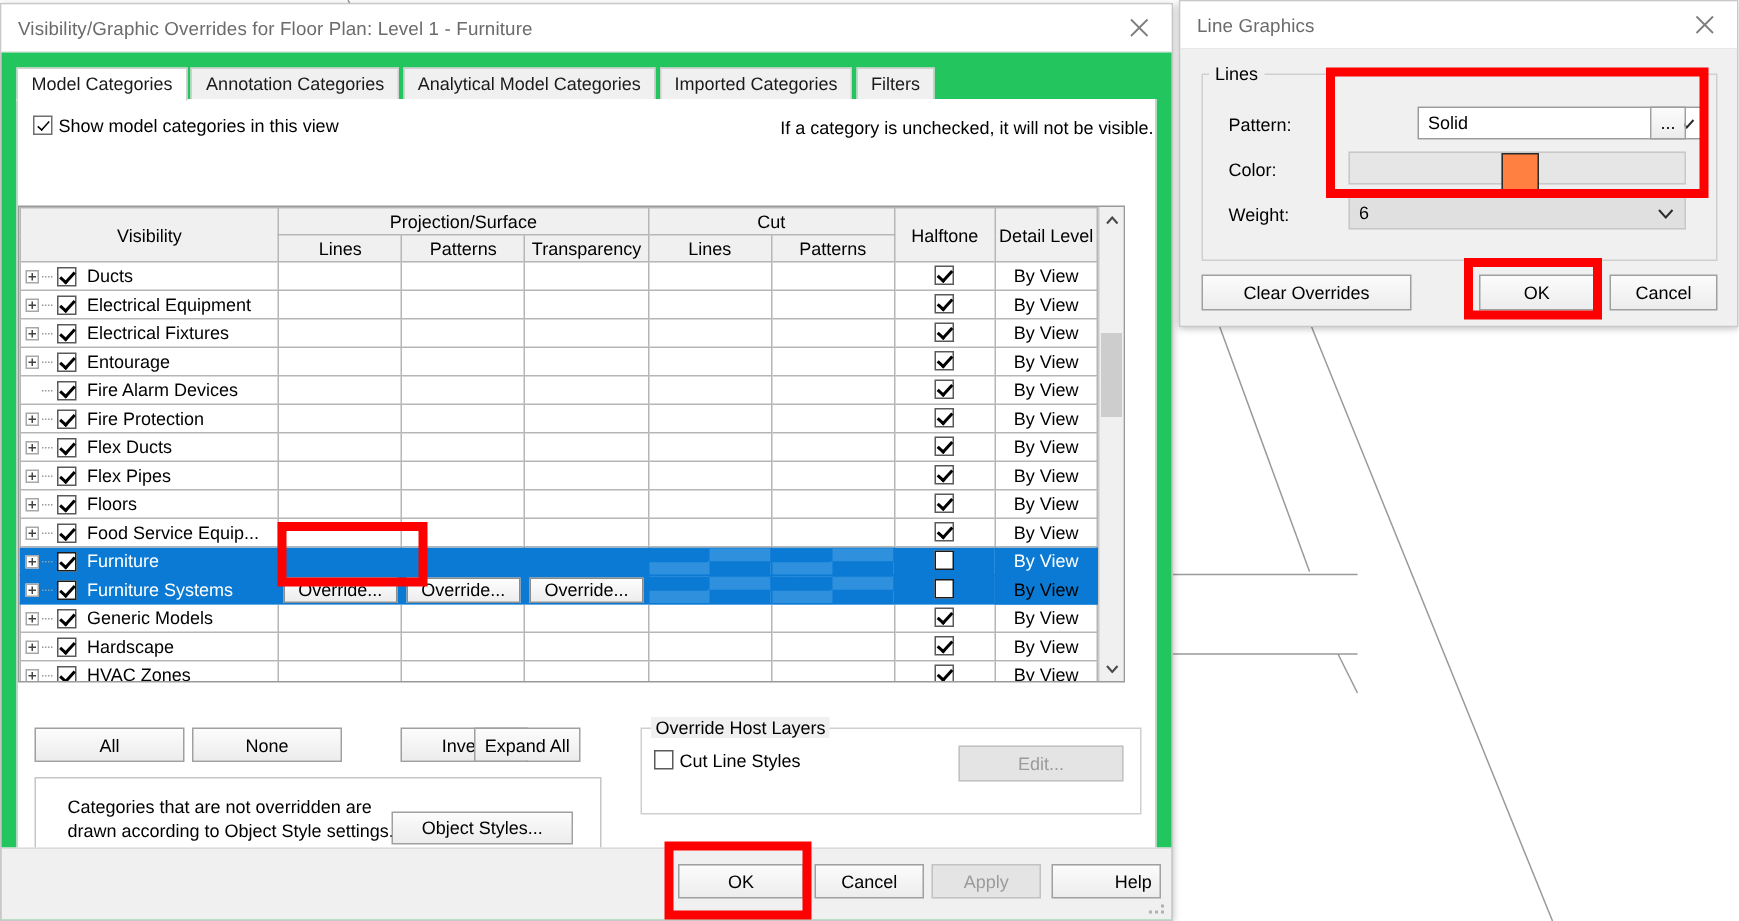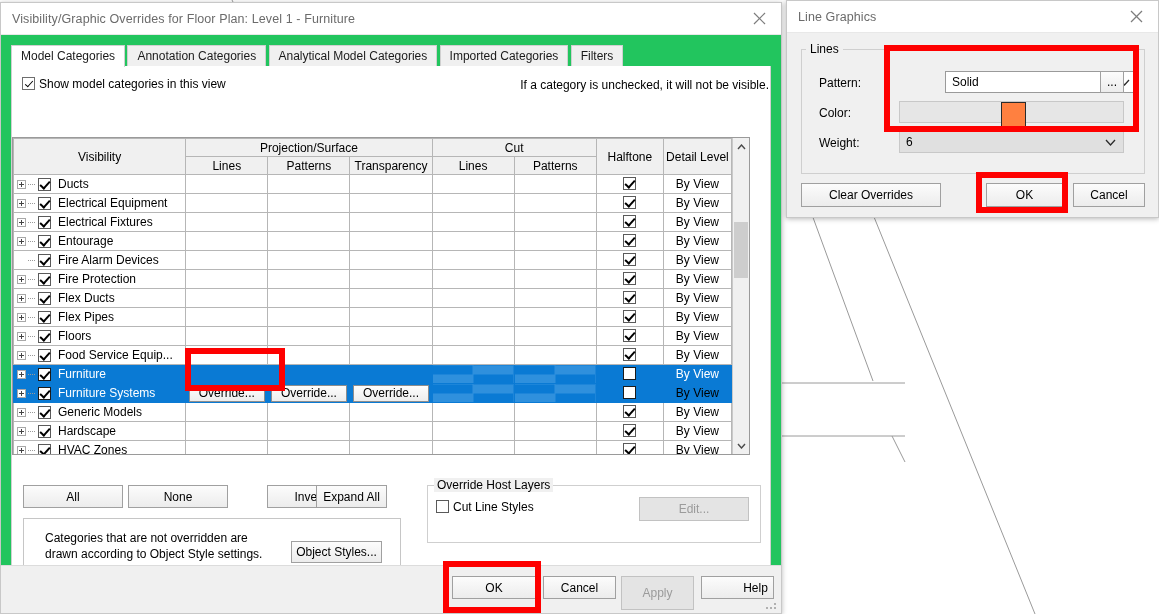--- a/index.html
+++ b/index.html
@@ -213,21 +213,21 @@
   #allbtn   { position:absolute; left:22px;  top:450px; width:100px;text-align:right; }
   #nonebtn  { position:absolute; left:127px; top:450px; width:100px; }
   #invertbtn{ position:absolute; left:222px; top:450px; width:85px;margin-left:44px;  }
   #expandbtn{ position:absolute; left:315px; top:450px; width:71px;  }
 
   #notebox {
     position:absolute; left:22px; top:483px; width:378px; height:66px;
     background:#fff; border:1px solid #c6c6c6;
   }
   #notetext { position:absolute; left:21px; top:11px; width:220px; font-size:12px; line-height:16px; }
-  #objstylesbtn { position:absolute; right:18px; top:22px; width:91px; height:22px; }
+  #objstylesbtn { position:absolute; right:18px; top:22px; width:121px; height:22px; }
 
   
   #ohl-group {
     position:absolute; left:426px; top:450px; width:334px; height:58px;
     border:1px solid #cfcfcf;
   }
   #ohl-legend {
     position:absolute; left:433px; top:443px; background:#f0f0f0;
     padding:0 3px; font-size:12px;
   }
@@ -235,21 +235,21 @@
   #cutlinestyles .chk { margin-right:4px; }
   #editbtn { position:absolute; right:11px; top:11px; width:110px; height:24px; }
 
   
   #vg-bottombar {
     position:absolute; left:0; right:0; bottom:0; height:48px;
     background:#f0f0f0; border-top:1px solid #dcdcdc;
   }
   #vg-ok     { position:absolute; left:451px; top:10px; width:84px; height:23px; }
   #vg-cancel { position:absolute; left:542px; top:10px; width:73px; height:23px; }
-  #vg-apply  { position:absolute; left:620px; top:10px; width:73px; height:34px; }
+  #vg-apply  { position:absolute; left:620px; top:10px; width:73px; height:23px; }
   #vg-help   { position:absolute; left:700px; top:10px; width:73px; height:23px;padding-left:36px; }
   #sizegrip  { position:absolute; right:3px; bottom:2px; width:12px; height:12px; }
 
   
   #lg-dialog { left: 786px; top: 0px; width: 373px; height: 218px; }
   #lg-body { position:absolute; left:0; top:32px; right:0; bottom:0; background:#f0f0f0; }
   #lines-group {
     position:absolute; left:14px; top:16px; width:344px; height:125px;
     border:1px solid #cfcfcf;
   }

